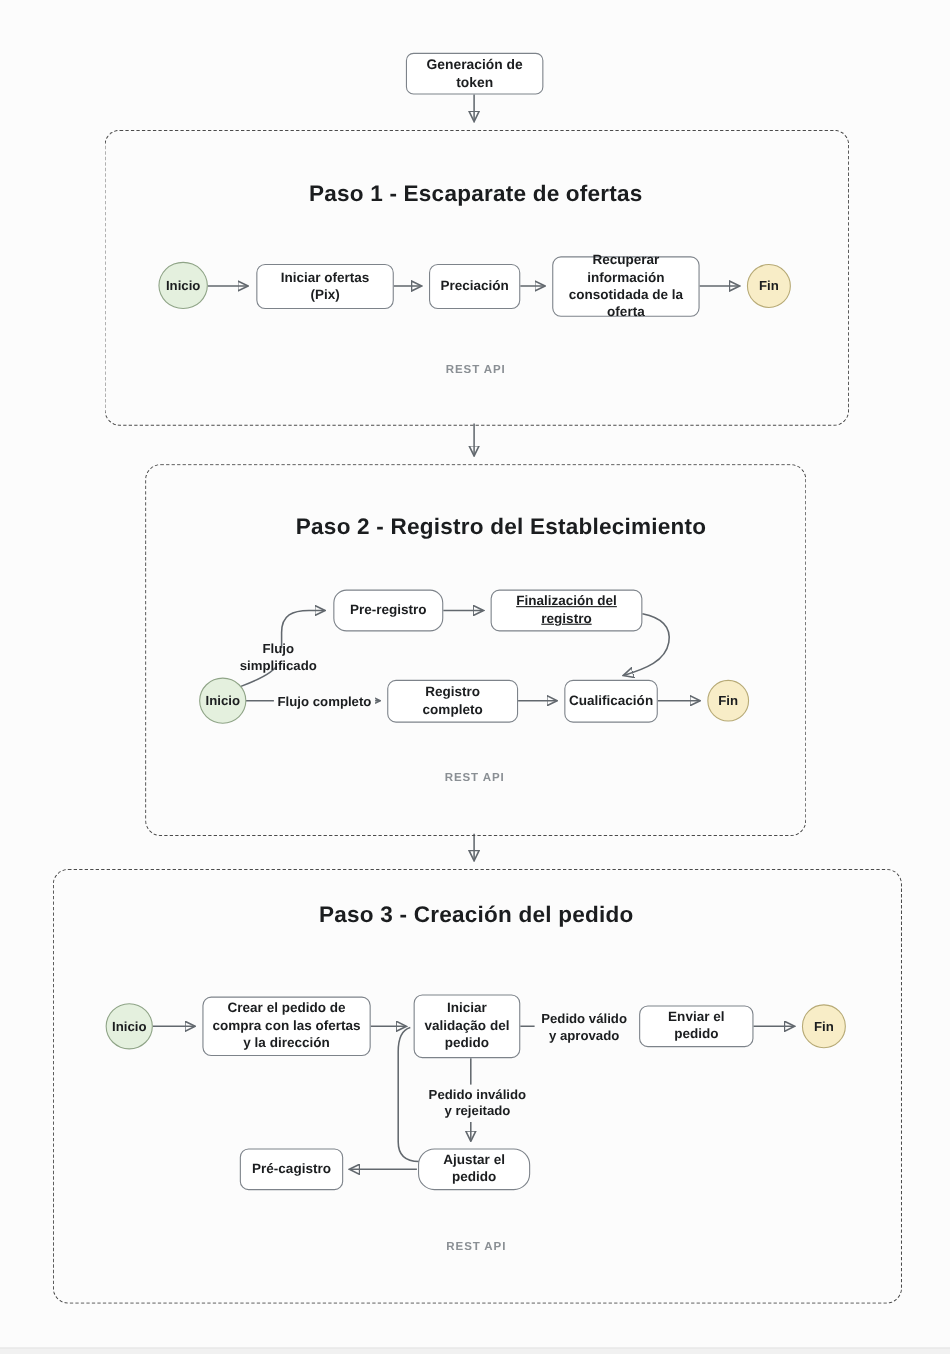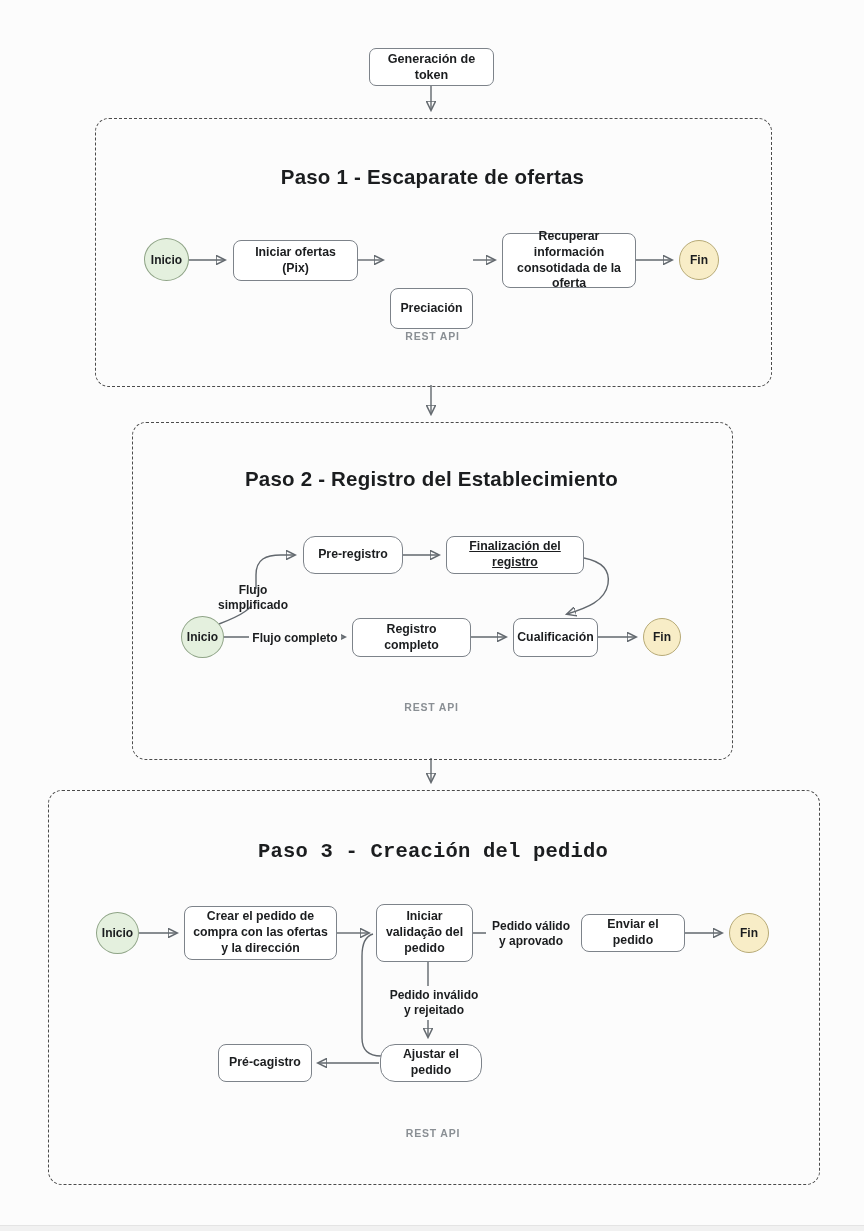--- a/index.html
+++ b/index.html
@@ -90,33 +90,33 @@
 
   <div class="section" style="left:95px;top:118px;width:675px;height:267px;"></div>
   <div class="section-title" style="left:95px;top:165px;width:675px;">Paso 1 - Escaparate de ofertas</div>
 
   <div class="terminal start" style="left:144px;top:238px;width:45px;height:43px;">
     <span>Inicio</span>
   </div>
   <div class="node" style="left:233px;top:240px;width:125px;height:41px;">
     <span>Iniciar ofertas (Pix)</span>
   </div>
-  <div class="node" style="left:390px;top:240px;width:83px;height:41px;margin-top:48px;">
+  <div class="node" style="left:390px;top:240px;width:83px;height:41px;">
     <span>Preciación</span>
   </div>
   <div class="node" style="left:502px;top:233px;width:134px;height:55px;">
     <span>Recuperar información consotidada de la oferta</span>
   </div>
   <div class="terminal end" style="left:679px;top:240px;width:40px;height:40px;">
     <span>Fin</span>
   </div>
   <div class="rest-api" style="left:95px;top:330px;width:675px;">REST API</div>
 
   <div class="section" style="left:132px;top:422px;width:599px;height:336px;"></div>
-  <div class="section-title" style="left:132px;top:467px;width:599px;">Paso 2 - Registro del Establecimiento</div>
+  <div class="section-title" style="left:132px;top:467px;width:599px;padding-left:24px;">Paso 2 - Registro del Establecimiento</div>
 
   <div class="node" style="left:303px;top:536px;width:100px;height:38px;border-radius:12px;">
     <span>Pre-registro</span>
   </div>
   <div class="node" style="left:446px;top:536px;width:138px;height:38px;text-decoration:underline;">
     <span>Finalización del registro</span>
   </div>
 
   <div class="edge-label" style="left:201px;top:589px;width:100px;height:15px;">Flujo simplificado</div>
 
@@ -129,21 +129,21 @@
   </div>
   <div class="node" style="left:513px;top:618px;width:85px;height:39px;">
     <span>Cualificación</span>
   </div>
   <div class="terminal end" style="left:643px;top:618px;width:38px;height:38px;">
     <span>Fin</span>
   </div>
   <div class="rest-api" style="left:132px;top:701px;width:599px;">REST API</div>
 
   <div class="section" style="left:48px;top:790px;width:770px;height:393px;"></div>
-  <div class="section-title" style="left:48px;top:840px;width:770px;font-family:Liberation Mono, monospace;">Paso 3 - Creación del pedido</div>
+  <div class="section-title" style="left:48px;top:820px;width:770px;">Paso 3 - Creación del pedido</div>
 
   <div class="terminal start" style="left:96px;top:912px;width:43px;height:42px;">
     <span>Inicio</span>
   </div>
   <div class="node" style="left:376px;top:904px;width:97px;height:58px;">
     <span>Iniciar validação del pedido</span>
   </div>
   <div class="node" style="left:184px;top:906px;width:153px;height:54px;">
     <span>Crear el pedido de compra con las ofertas y la dirección</span>
   </div>

